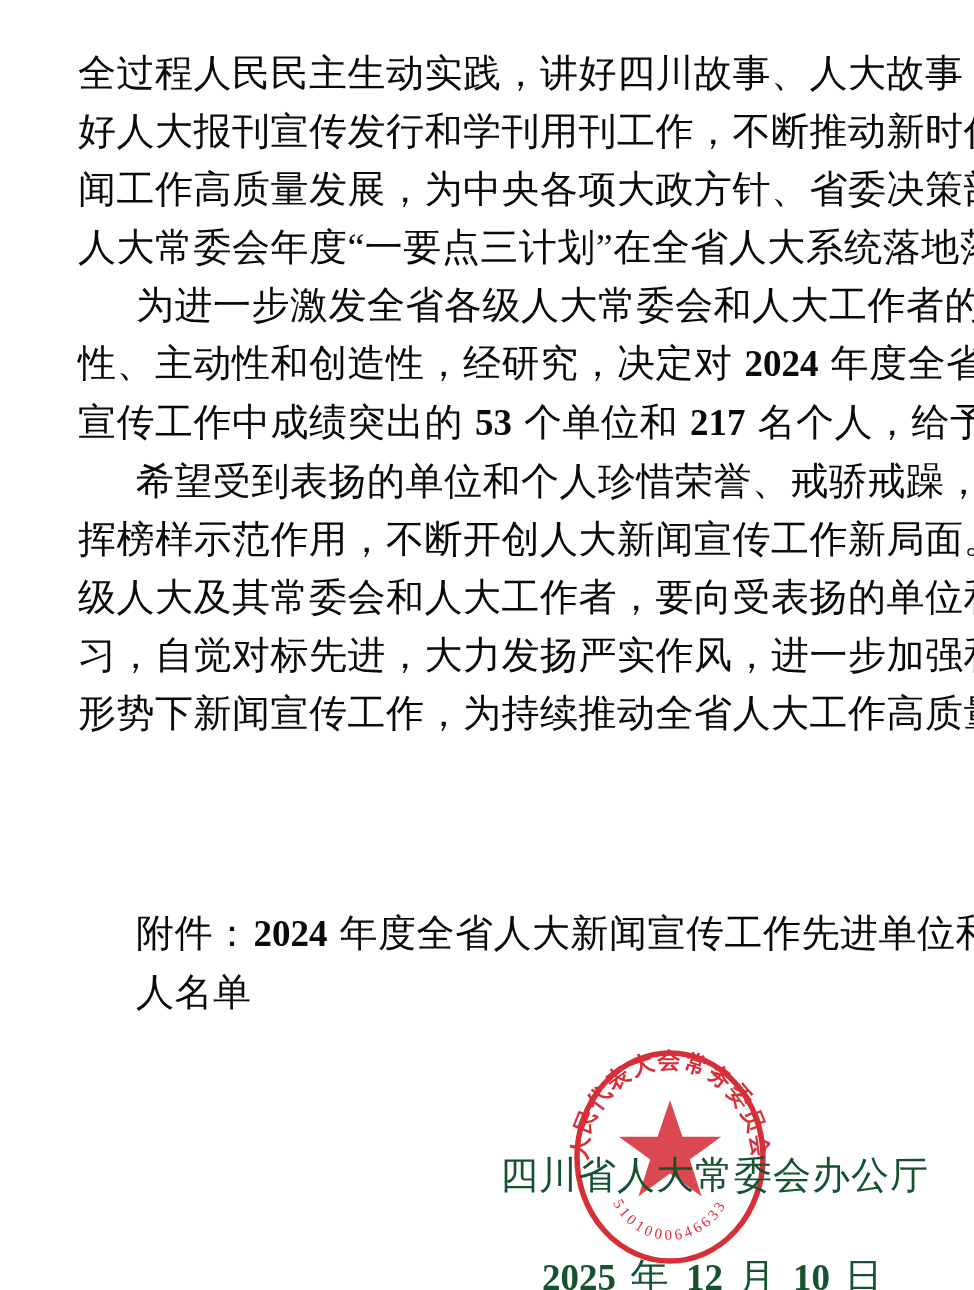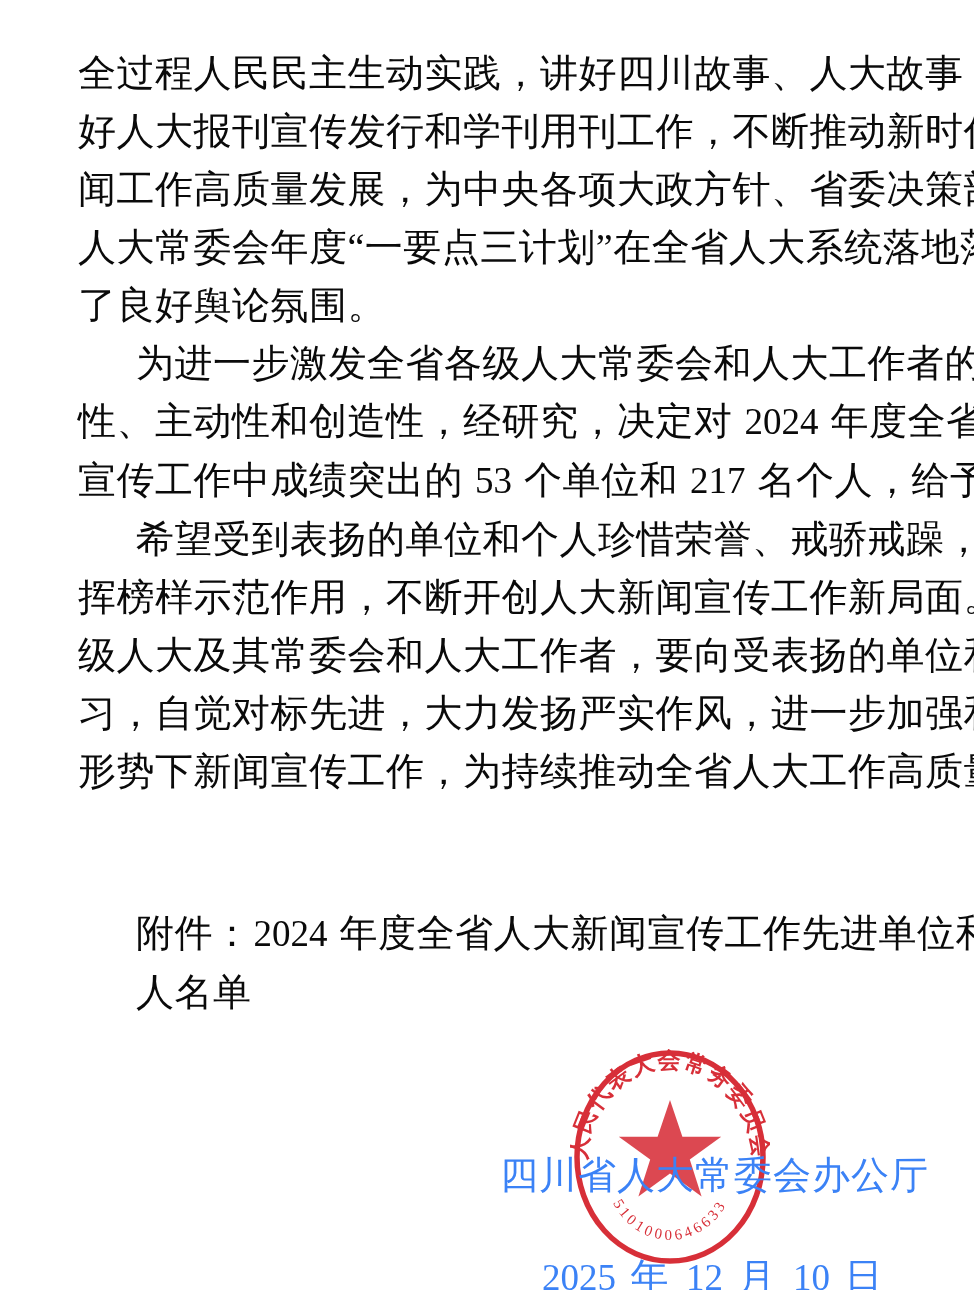--- a/index.html
+++ b/index.html
@@ -37,21 +37,21 @@
     letter-spacing: 0.5px;
     font-weight: 500;
     -webkit-font-smoothing: none;
   }
   .tline.indent {
     padding-left: 58px;
   }
   
   .num {
     font-family: "Liberation Serif", "DejaVu Serif", serif;
-    font-weight: normal;
+    font-weight: bold;
     font-size: 37px;
     letter-spacing: 0px;
     padding: 0 2px;
   }
 
   
   #attachment {
     position: absolute;
     left: 78px;
     top: 904px;
@@ -63,21 +63,21 @@
     position: absolute;
     left: 500px;
     top: 1146px;
     width: 400px;
     z-index: 3;
   }
   .sig-line {
     font-family: "Liberation Serif", "DejaVu Serif", serif;
     font-size: 38px;
     line-height: 58px;
-    color: #3b82f6;
+    color: #14532d;
     white-space: nowrap;
     letter-spacing: 1px;
   }
   .sig-date {
     padding-left: 40px;
     letter-spacing: 3px;
     margin-top: 44px;
   }
   .sig-date .num {
     letter-spacing: 0;
@@ -100,21 +100,20 @@
 
 <div id="page">
 
   <div id="body-text">
 
     <div class="para">
       <div class="tline">全过程人民民主生动实践，讲好四川故事、人大故事，积极做</div>
       <div class="tline">好人大报刊宣传发行和学刊用刊工作，不断推动新时代人大新</div>
       <div class="tline">闻工作高质量发展，为中央各项大政方针、省委决策部署和省</div>
       <div class="tline">人大常委会年度“一要点三计划”在全省人大系统落地落实营造</div>
-      <div class="tline">了良好舆论氛围。</div>
     </div>
 
     <div class="para">
       <div class="tline indent">为进一步激发全省各级人大常委会和人大工作者的积极</div>
       <div class="tline">性、主动性和创造性，经研究，决定对 <span class="num">2024</span> 年度全省人大新闻</div>
       <div class="tline">宣传工作中成绩突出的 <span class="num">53</span> 个单位和 <span class="num">217</span> 名个人，给予通报表扬。</div>
     </div>
 
     <div class="para">
       <div class="tline indent">希望受到表扬的单位和个人珍惜荣誉、戒骄戒躁，充分发</div>

